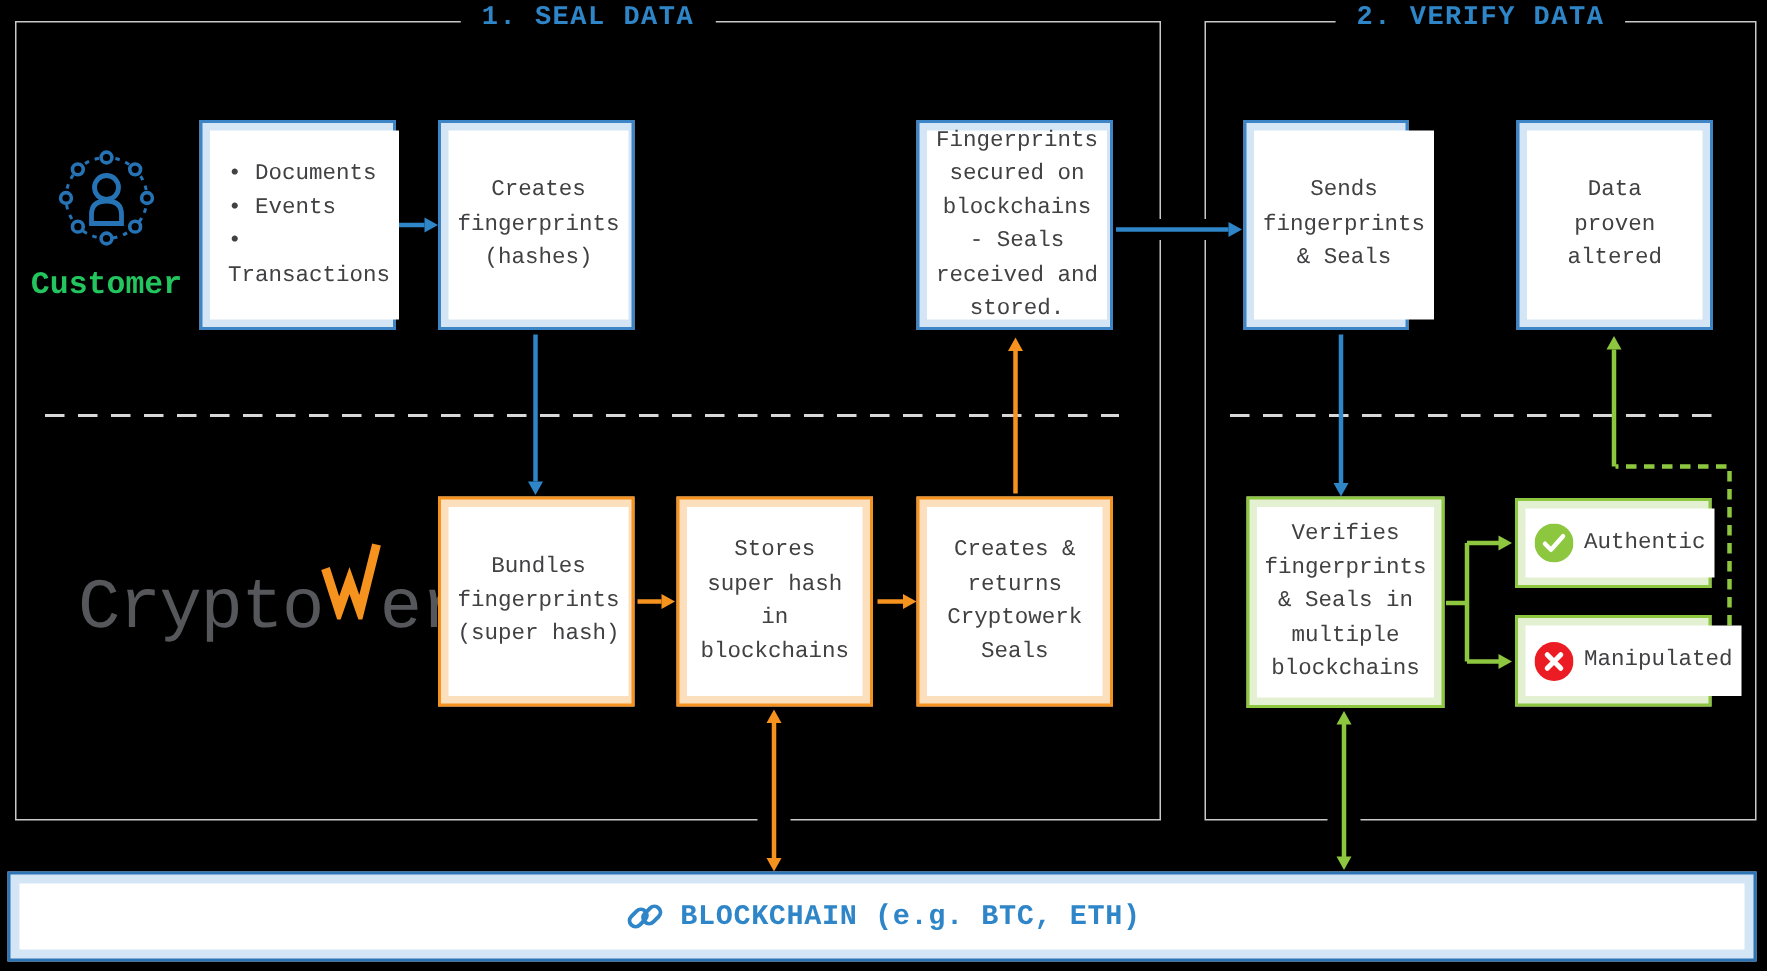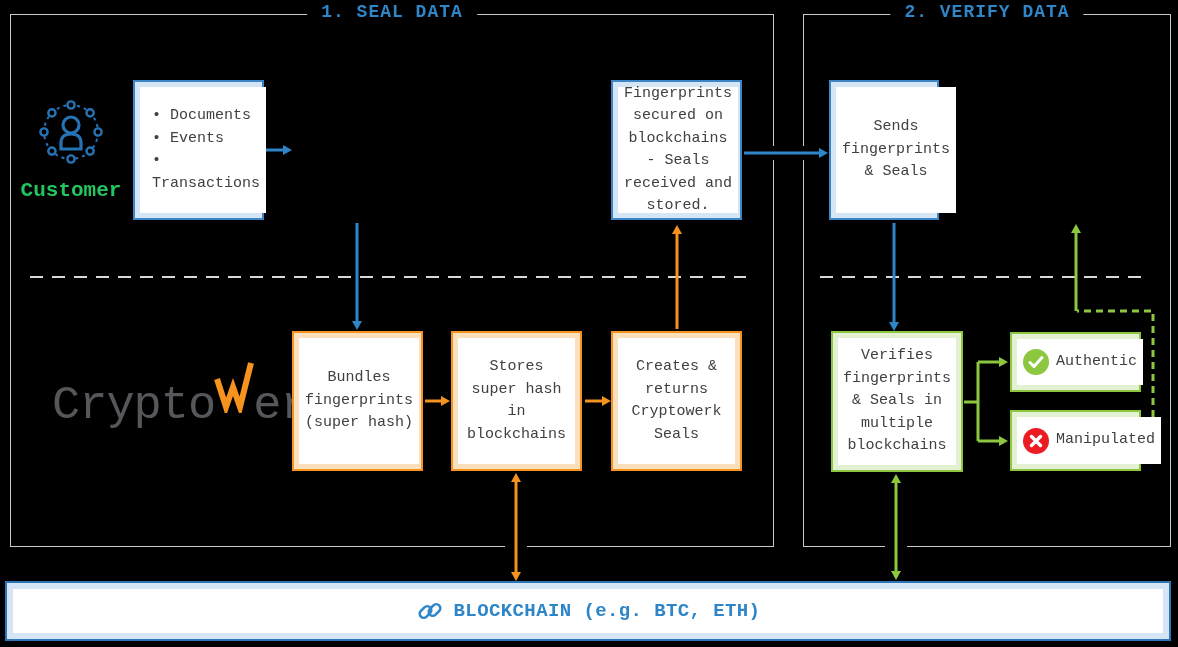--- a/index.html
+++ b/index.html
@@ -137,25 +137,31 @@
     <span>erk</span>
   </div>
 
   <div class="fbox blue-box" style="left:133px;top:80px;width:131px;height:140px;">
     <div class="in bullets">
       <span>Documents</span>
       <span>Events</span>
       <span>Transactions</span>
     </div>
   </div>
+  <div class="fbox blue-box" style="left:292px;top:80px;width:131px;height:140px;">
+    <div class="in">Creates fingerprints (hashes)</div>
+  </div>
   <div class="fbox blue-box" style="left:611px;top:80px;width:131px;height:140px;">
     <div class="in">Fingerprints secured on blockchains - Seals received and stored.</div>
   </div>
   <div class="fbox blue-box" style="left:829px;top:80px;width:110px;height:140px;">
     <div class="in">Sends fingerprints &amp; Seals</div>
+  </div>
+  <div class="fbox blue-box" style="left:1011px;top:80px;width:131px;height:140px;">
+    <div class="in narrow">Data proven altered</div>
   </div>
 
   <div class="fbox orange-box" style="left:292px;top:331px;width:131px;height:140px;">
     <div class="in">Bundles fingerprints (super hash)</div>
   </div>
   <div class="fbox orange-box" style="left:451px;top:331px;width:131px;height:140px;">
     <div class="in">Stores super hash in blockchains</div>
   </div>
   <div class="fbox orange-box" style="left:611px;top:331px;width:131px;height:140px;">
     <div class="in">Creates &amp; returns Cryptowerk Seals</div>

